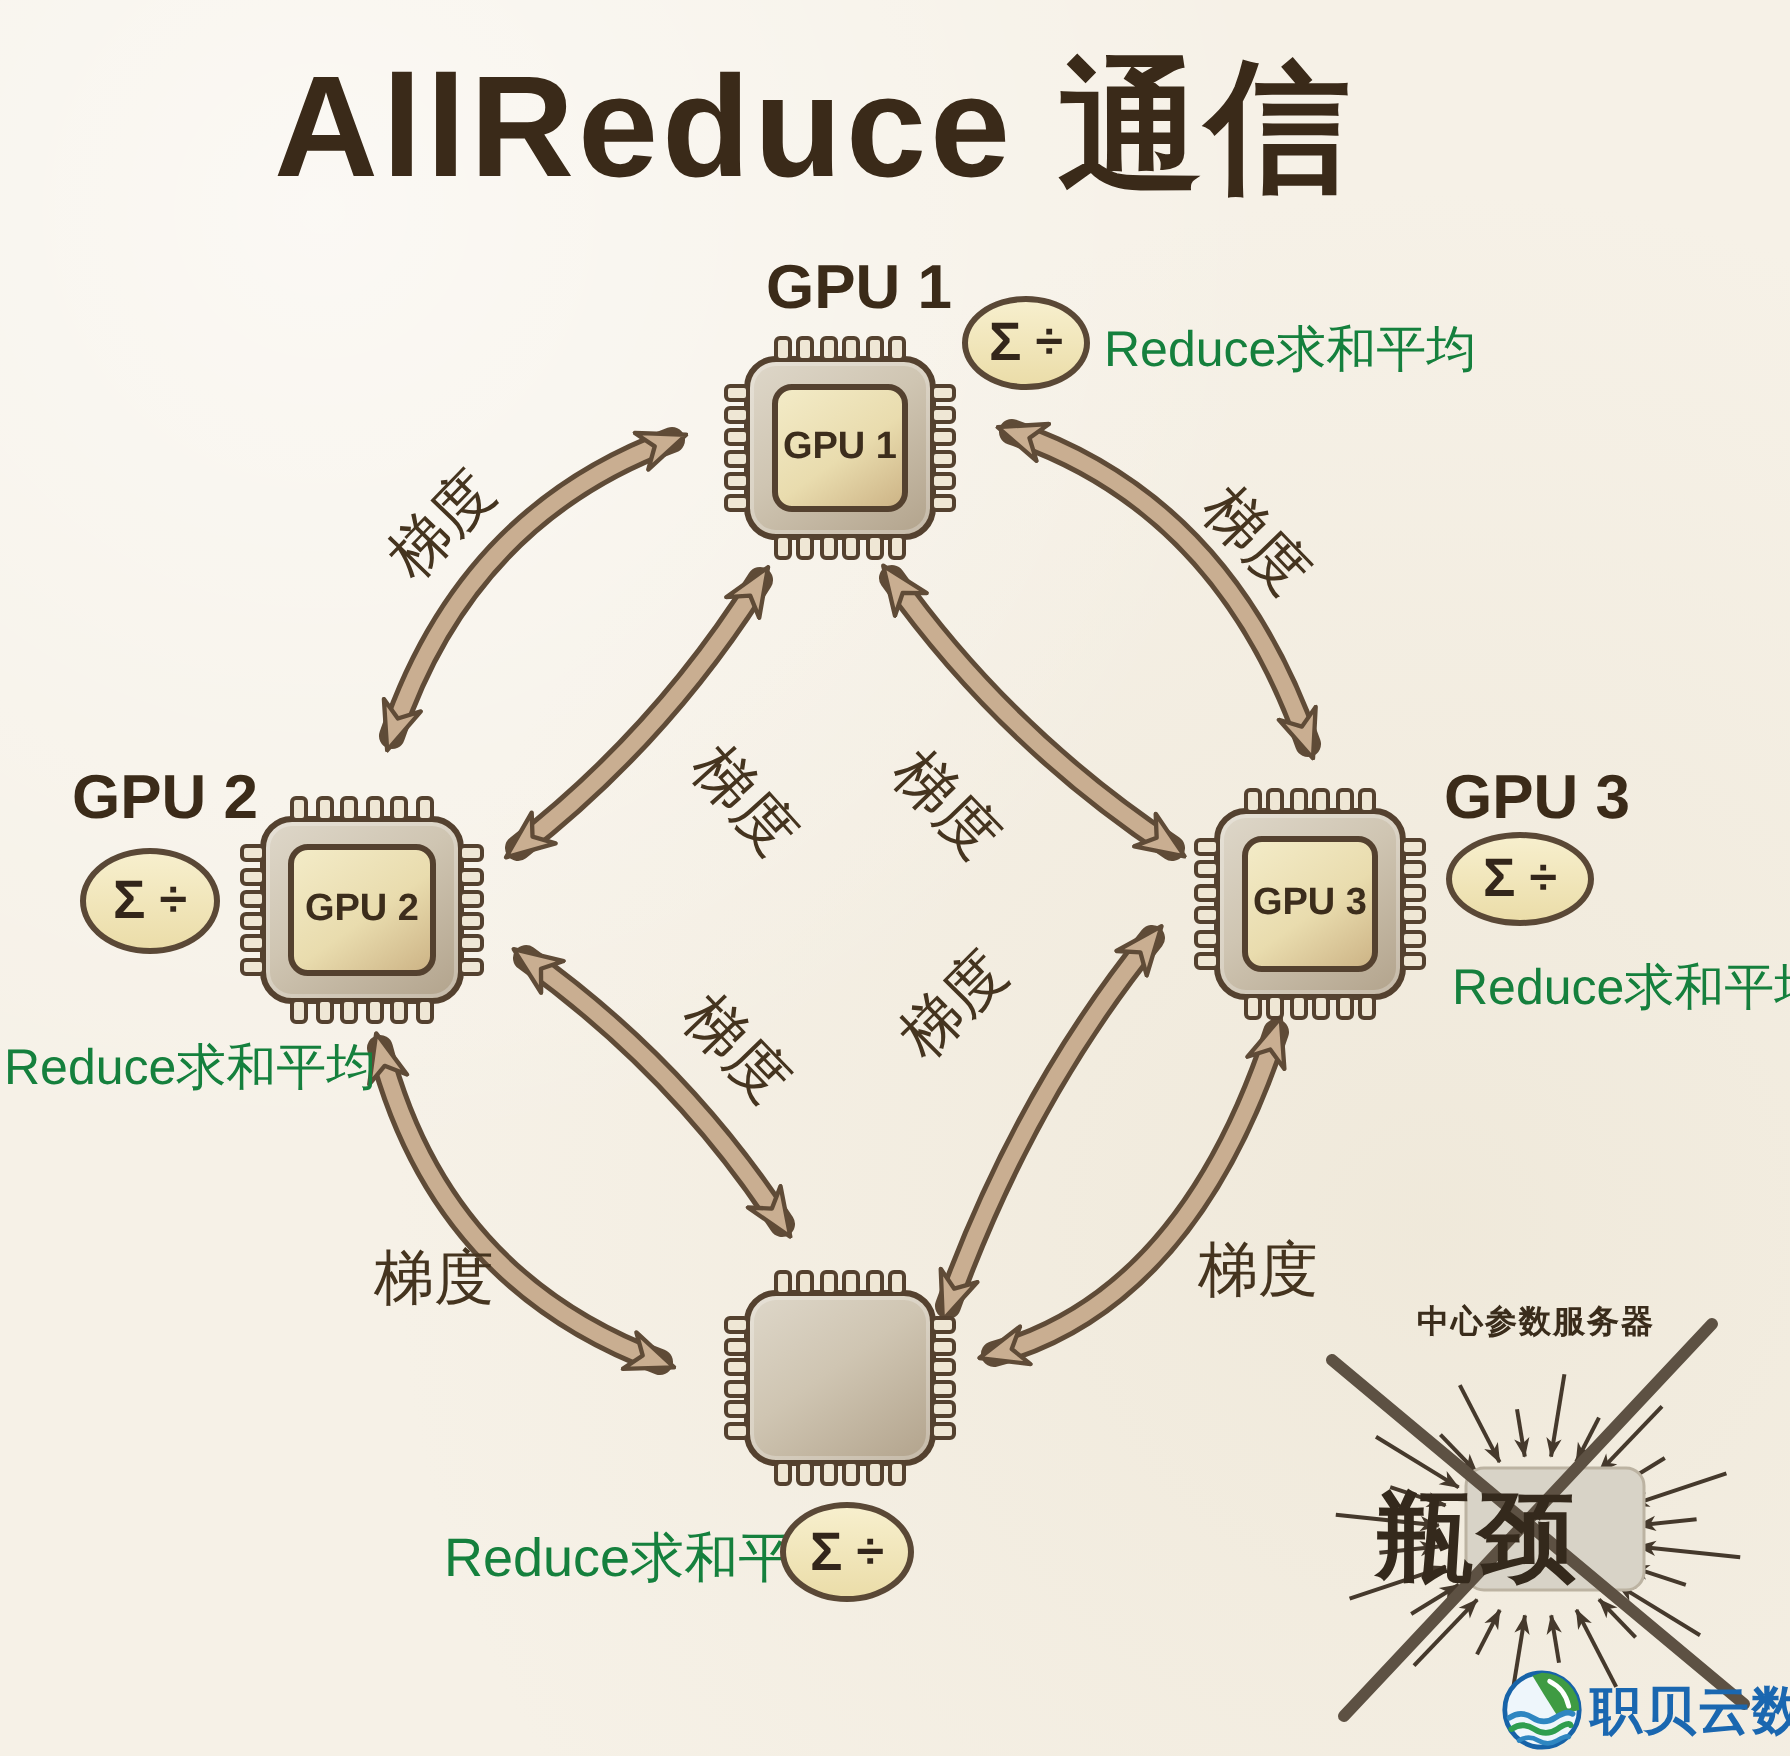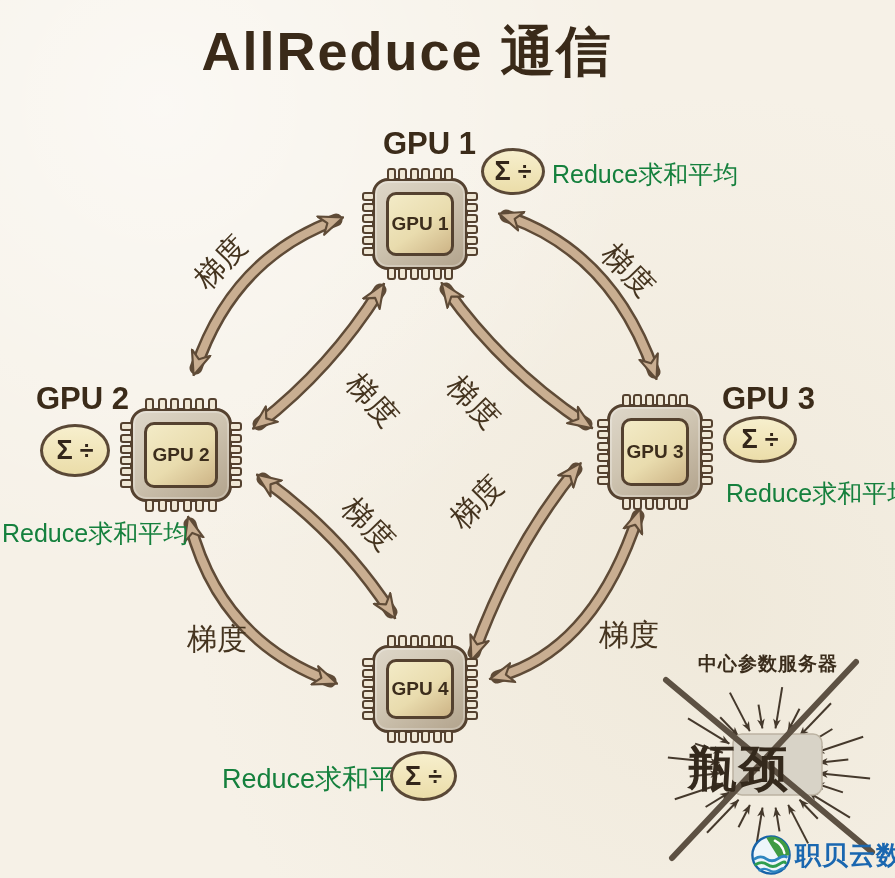--- a/index.html
+++ b/index.html
@@ -22,21 +22,21 @@
     overflow:hidden;
   }
   .layer{position:absolute;left:0;top:0;}
   .arrow-under{fill:none;stroke:var(--arrow-line);stroke-width:13;stroke-linecap:round;}
   .arrow-over{fill:none;stroke:var(--arrow-fill);stroke-width:8;stroke-linecap:butt;}
   .spoke{stroke:#45392c;stroke-width:2;}
   .xline{stroke:#5d5143;stroke-width:6;stroke-linecap:round;}
 
   .page-title{
     position:absolute;left:0;top:16px;width:814px;
-    text-align:center;font-size:54px;font-weight:600;
+    text-align:center;font-size:72px;font-weight:600;
     color:#3a2a19;letter-spacing:2px;
   }
 
   .gpu-name{position:absolute;font-size:31px;font-weight:600;color:#3b2b19;white-space:nowrap;}
 
   .chip{position:absolute;width:96px;height:92px;
     border:3px solid var(--chip-line);border-radius:16px;
     background:linear-gradient(145deg,#ded7c9 0%,#cfc5b2 45%,#b2a38c 100%);
     box-shadow:inset 0 0 0 2px rgba(255,255,255,.25);}
   .chip-core{position:absolute;inset:11px;
@@ -60,21 +60,21 @@
   .badge .sigma{font-size:27px;font-weight:700;line-height:1;}
   .badge .divide{font-size:25px;font-weight:700;line-height:1;}
 
   .caption{position:absolute;font-size:25px;color:#15803d;white-space:nowrap;}
 
   .edge-label{position:absolute;width:70px;text-align:center;
     font-size:30px;font-weight:500;color:#45341f;white-space:nowrap;
     transform-origin:50% 50%;}
 
   .bn-heading{position:absolute;left:648px;top:651px;width:240px;
-    text-align:center;font-size:19px;font-weight:600;color:#3a2c1b;letter-spacing:1px;}
+    text-align:center;font-size:16px;font-weight:600;color:#3a2c1b;letter-spacing:1px;}
   .bn-label{position:absolute;left:688px;top:736px;width:160px;
     text-align:left;font-size:49px;font-weight:700;color:#34291c;letter-spacing:2px;}
 
   .logo{position:absolute;left:750px;top:834px;display:flex;align-items:center;gap:3px;}
   .logo-text{font-size:26px;font-weight:700;color:#1a67b0;letter-spacing:1px;white-space:nowrap;}
 </style>
 </head>
 <body>
 
 <svg class="layer" width="895" height="878" viewBox="0 0 895 878">
@@ -273,21 +273,20 @@
       <div class="pin"></div>
     </div>
   </div>
 <div class="badge" style="left:723px;top:416px;width:74px;height:47px;">
   <span class="sigma">Σ</span>
   <span class="divide">÷</span>
 </div>
 <div class="caption" style="left:726px;top:477px;">Reduce求和平均</div>
 
 <div class="chip" style="left:372px;top:645px;height:88px;">
-  <div class="chip-core">GPU 4</div>
 <div class="pins top">
       <div class="pin"></div>
       <div class="pin"></div>
       <div class="pin"></div>
       <div class="pin"></div>
       <div class="pin"></div>
       <div class="pin"></div>
     </div>
     <div class="pins right">
       <div class="pin"></div>

